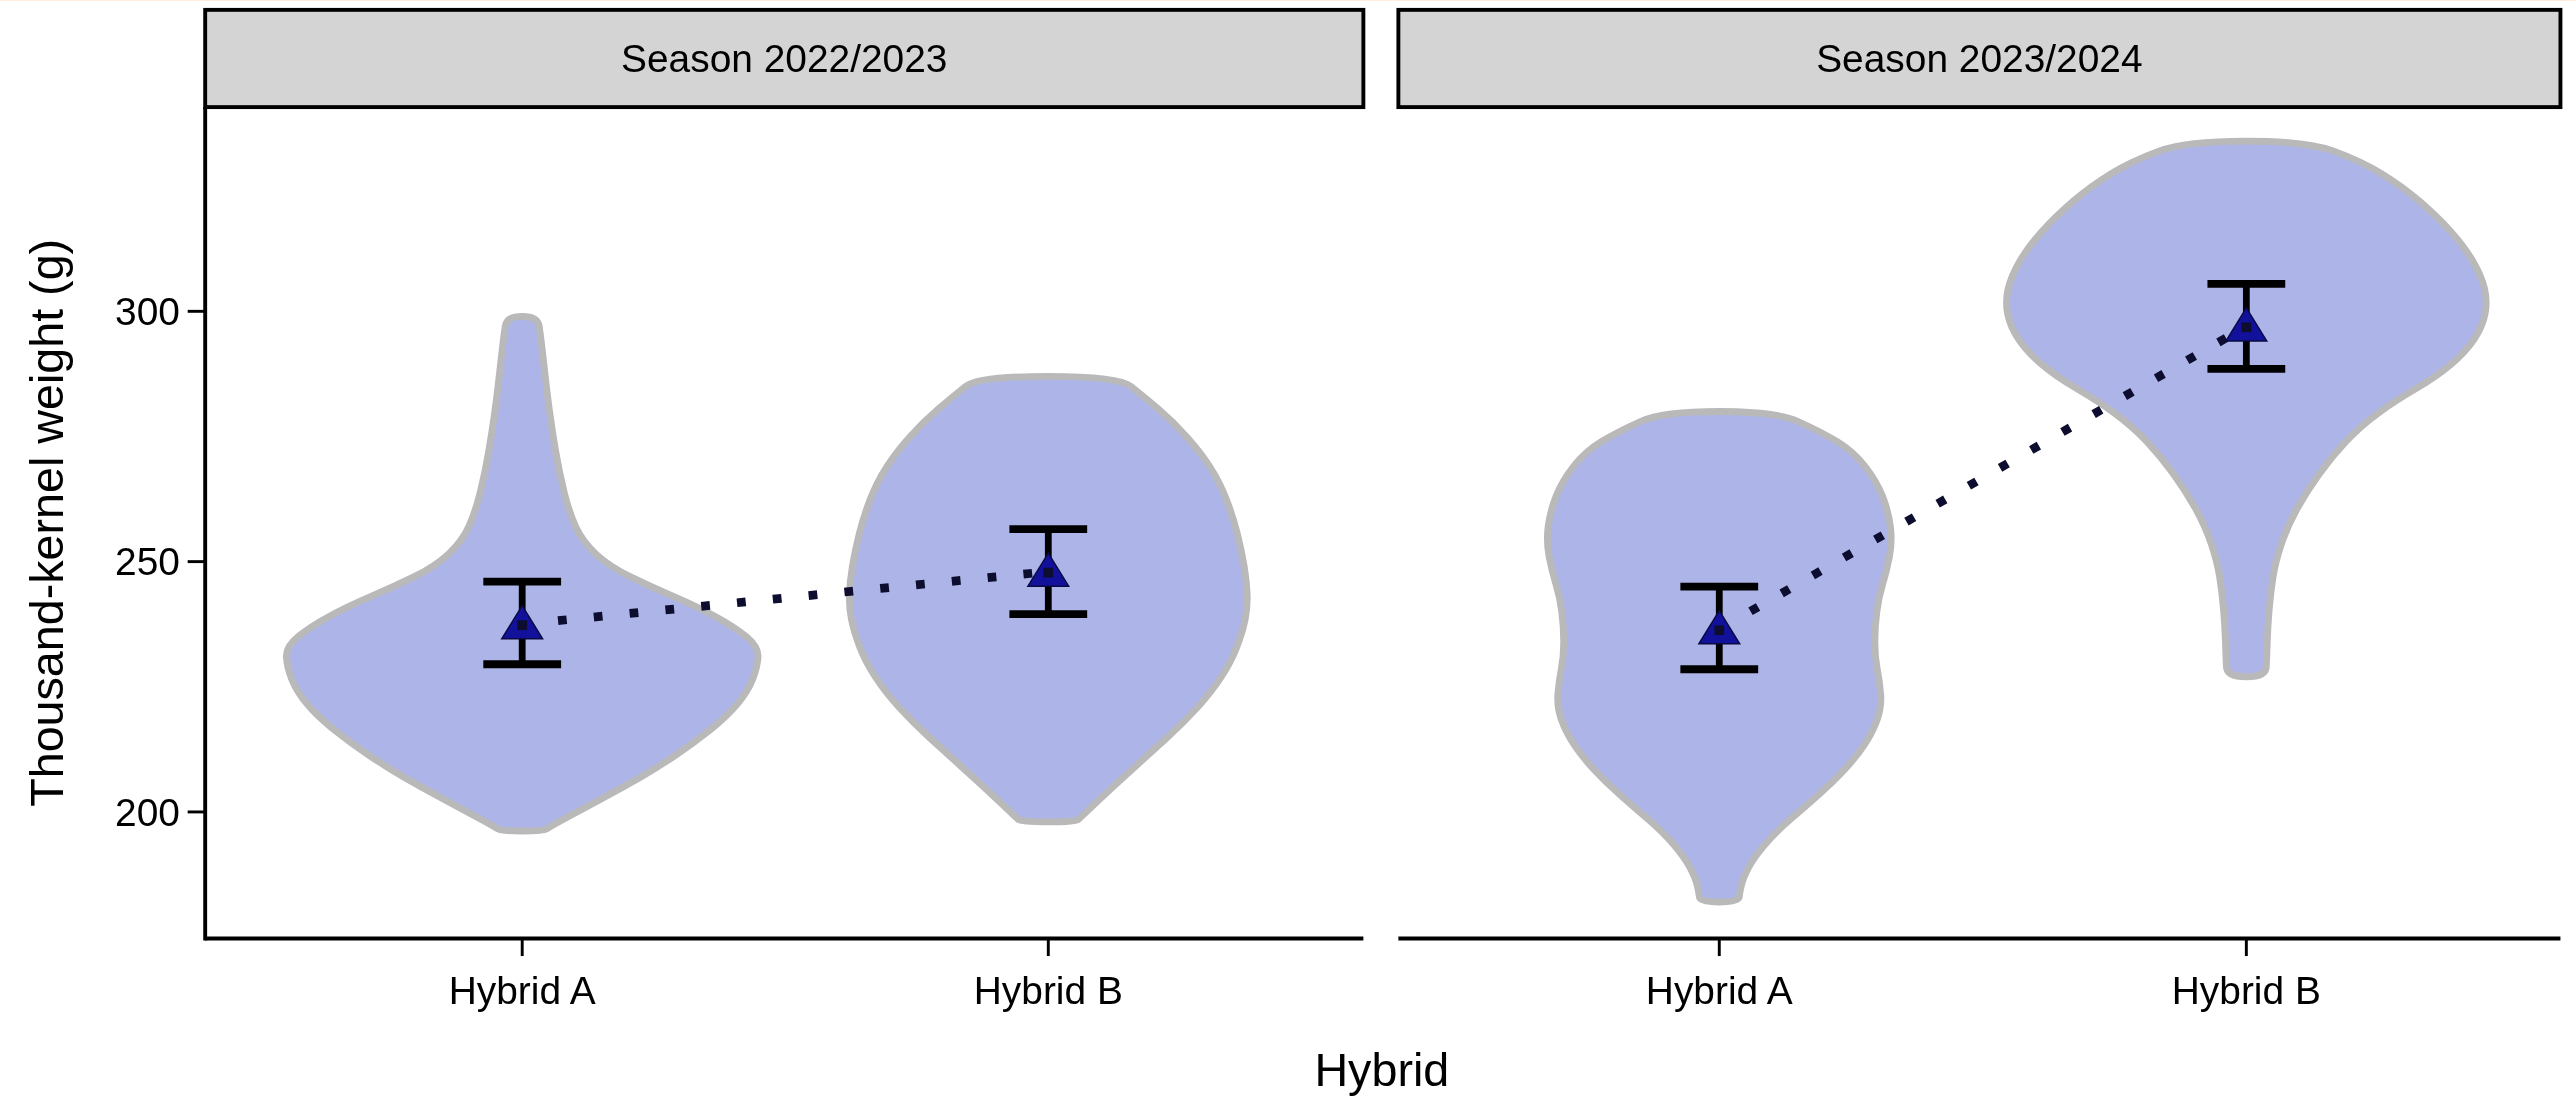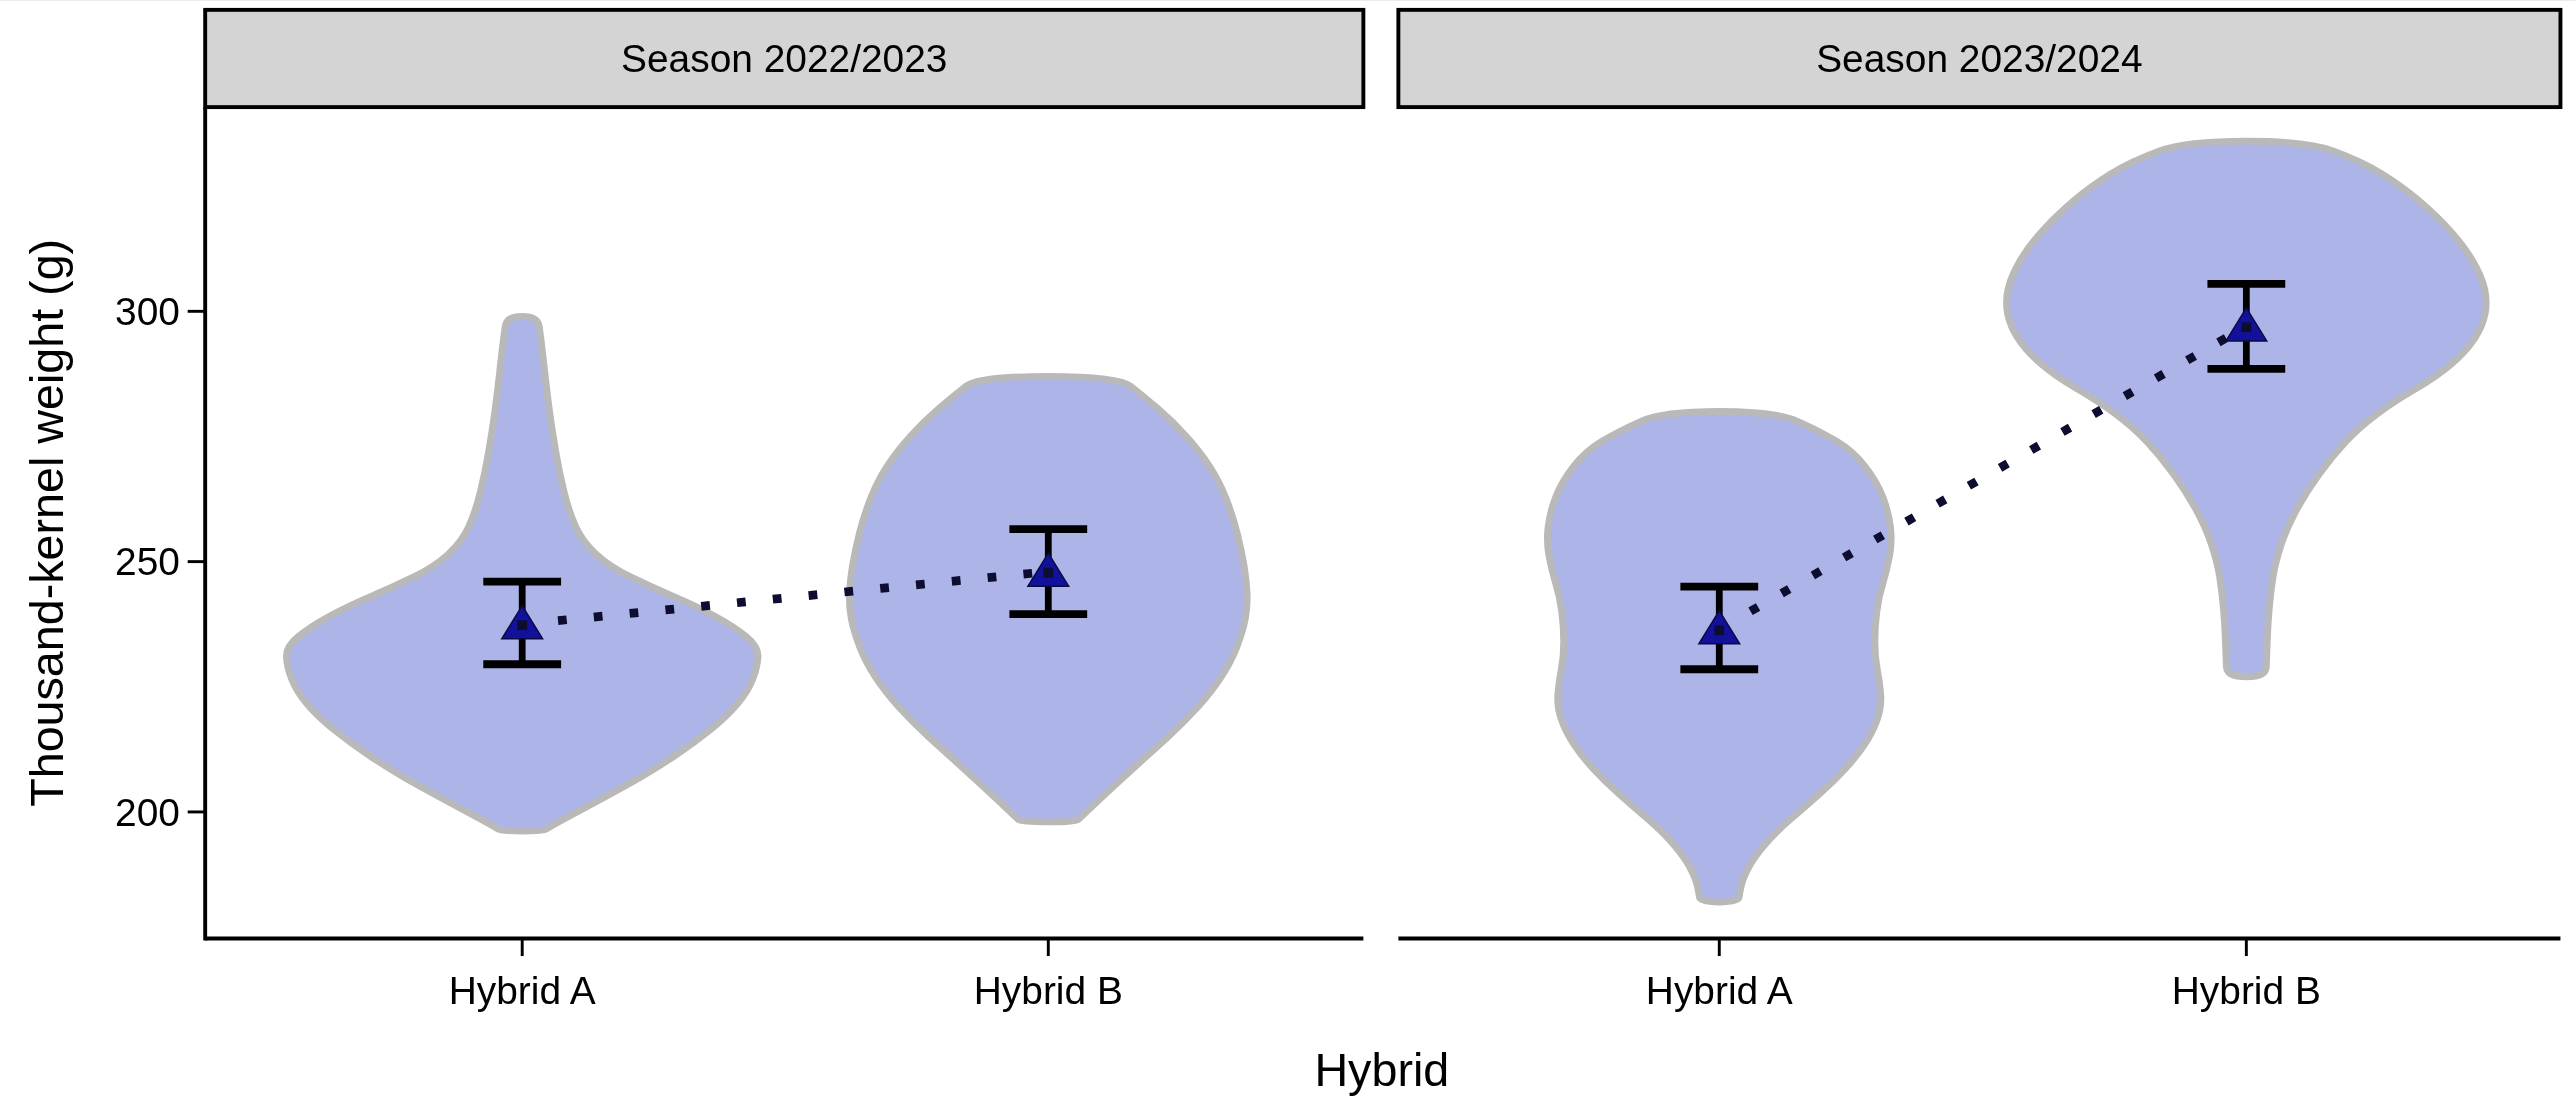--- a/index.html
+++ b/index.html
@@ -1,19 +1,19 @@
 <!DOCTYPE html>
 <html><head>
 <meta charset="utf-8">
 <style>
   html,body{margin:0;padding:0;background:#ffffff;}
   .figure-wrap{
     position:relative;
     width:2576px;height:1104px;
-    background:#737373;
+    background:#f97316;
     font-family:"Liberation Sans", sans-serif;
     overflow:hidden;
     text-align:center;
   }
   svg text{font-family:"Liberation Sans", sans-serif; fill:#000000;}
 </style>
 </head>
 <body>
 
 <div class="figure-wrap">

